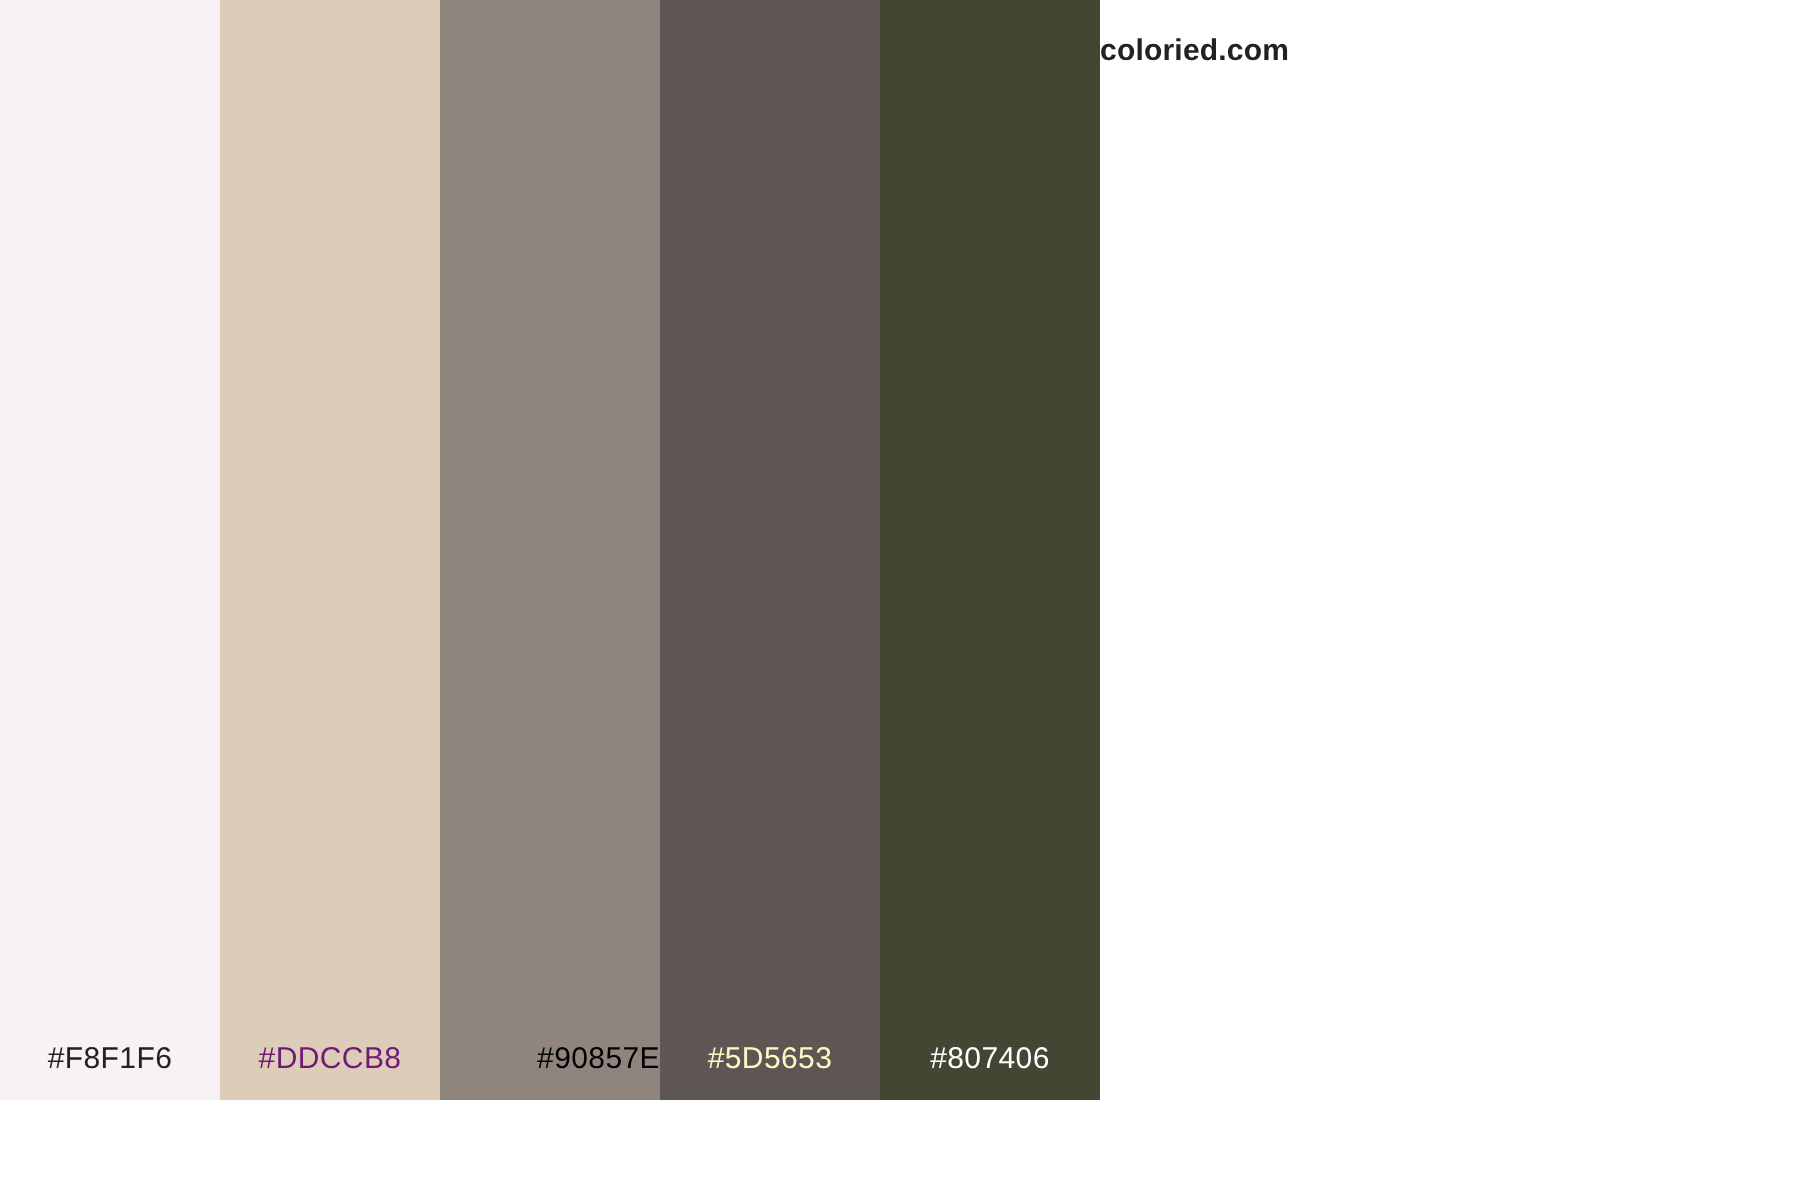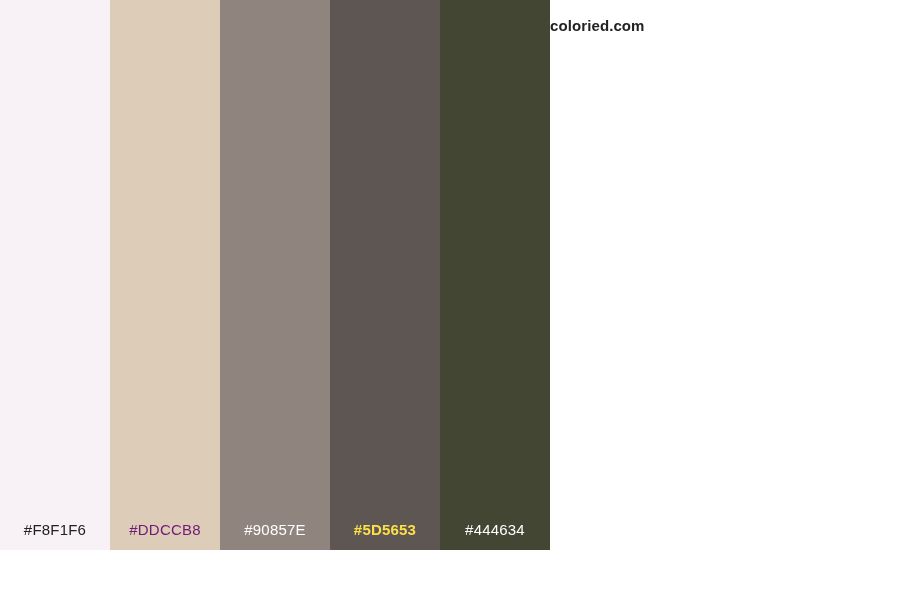--- a/index.html
+++ b/index.html
@@ -83,29 +83,29 @@
 
     <div class="swatch" style="background-color: rgb(248, 241, 246);">
       <span class="swatch-label" style="color: rgb(34, 34, 34);">#F8F1F6</span>
     </div>
 
     <div class="swatch" style="background-color: rgb(221, 204, 184);">
       <span class="swatch-label" style="color: #701a75;">#DDCCB8</span>
     </div>
 
     <div class="swatch" style="background-color: rgb(144, 133, 126);">
-      <span class="swatch-label" style="color: #ffffff;">#90857E</span>
+      <span class="swatch-label" style="color: #000000; text-align: right;">#90857E</span>
     </div>
 
     <div class="swatch" style="background-color: rgb(93, 86, 83);">
-      <span class="swatch-label" style="color: #fde047; font-weight: bold;">#5D5653</span>
+      <span class="swatch-label" style="color: #fef9c3;">#5D5653</span>
     </div>
 
     <div class="swatch" style="background-color: rgb(68, 70, 52);">
-      <span class="swatch-label" style="color: rgb(255, 255, 255);">#444634</span>
+      <span class="swatch-label" style="color: rgb(255, 255, 255);">#807406</span>
     </div>
 
   </div>
 
   <div id="footer-bar" style="background-color: rgb(255, 255, 255);">
     <span id="footer-brand" style="color: rgb(34, 34, 34);">coloried.com</span>
   </div>
 
 </div>
 

